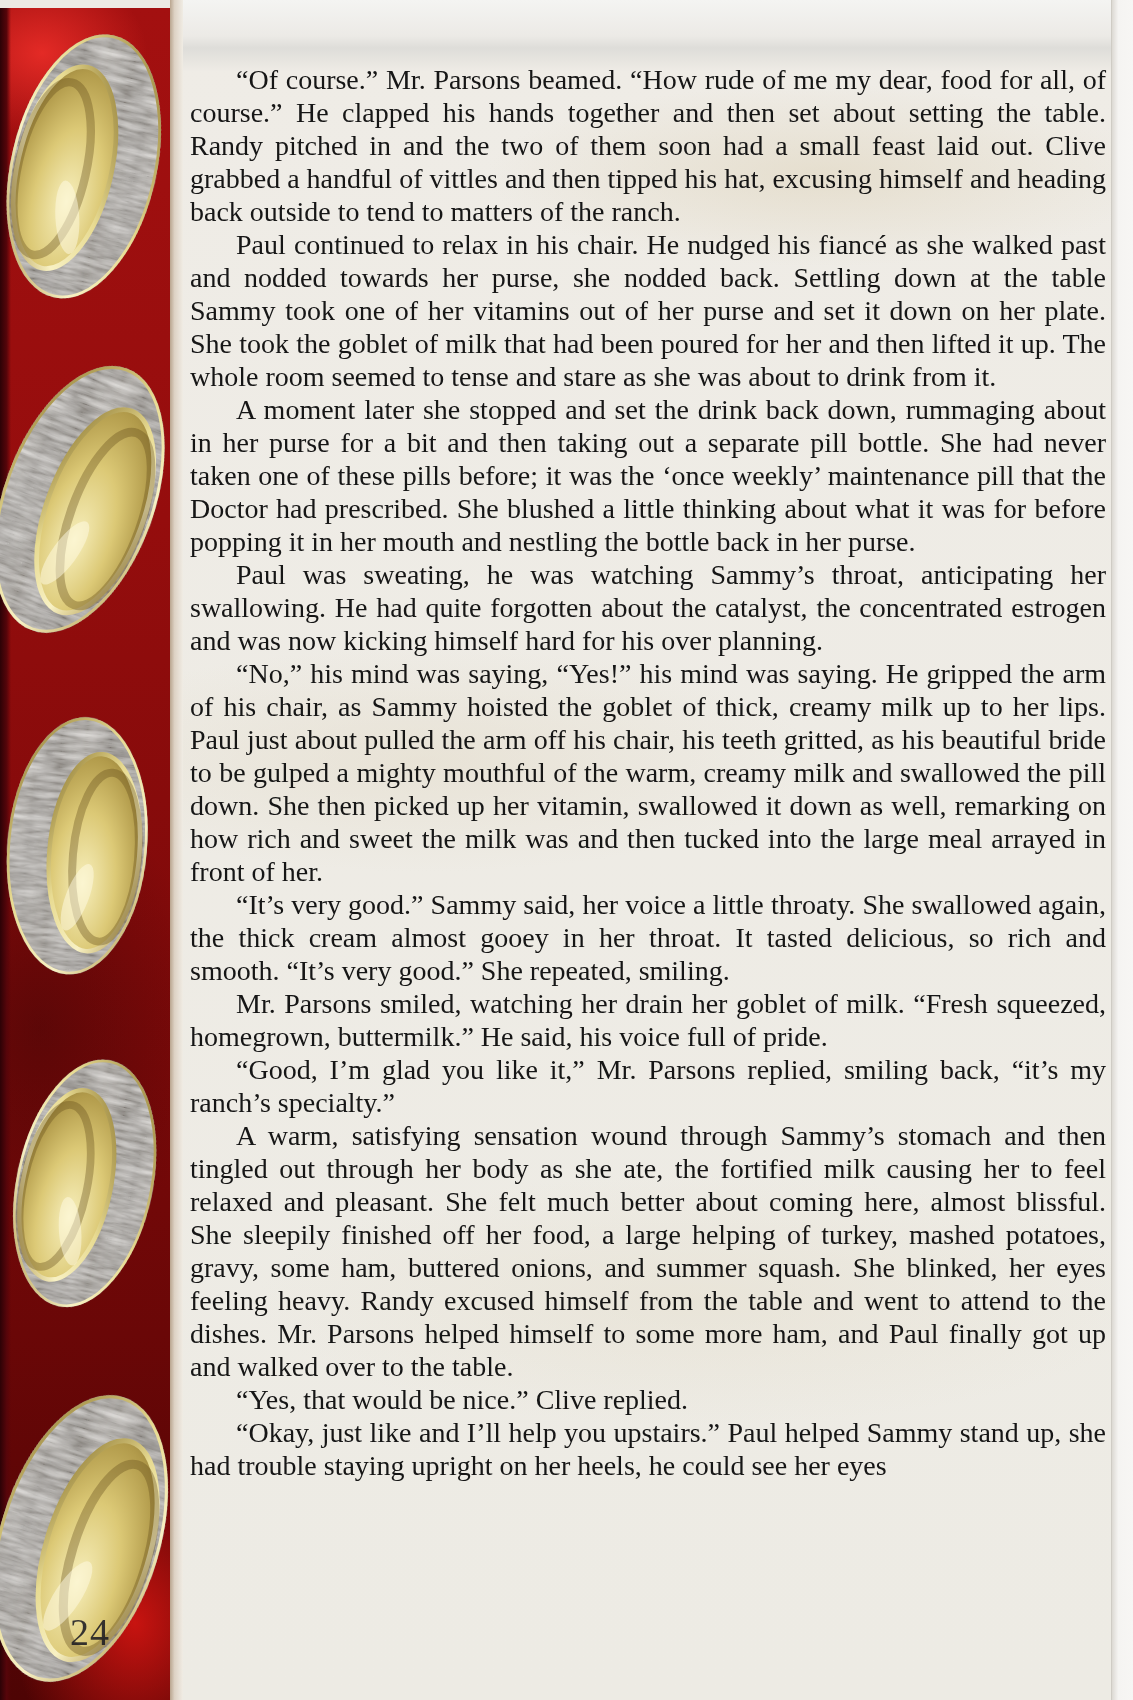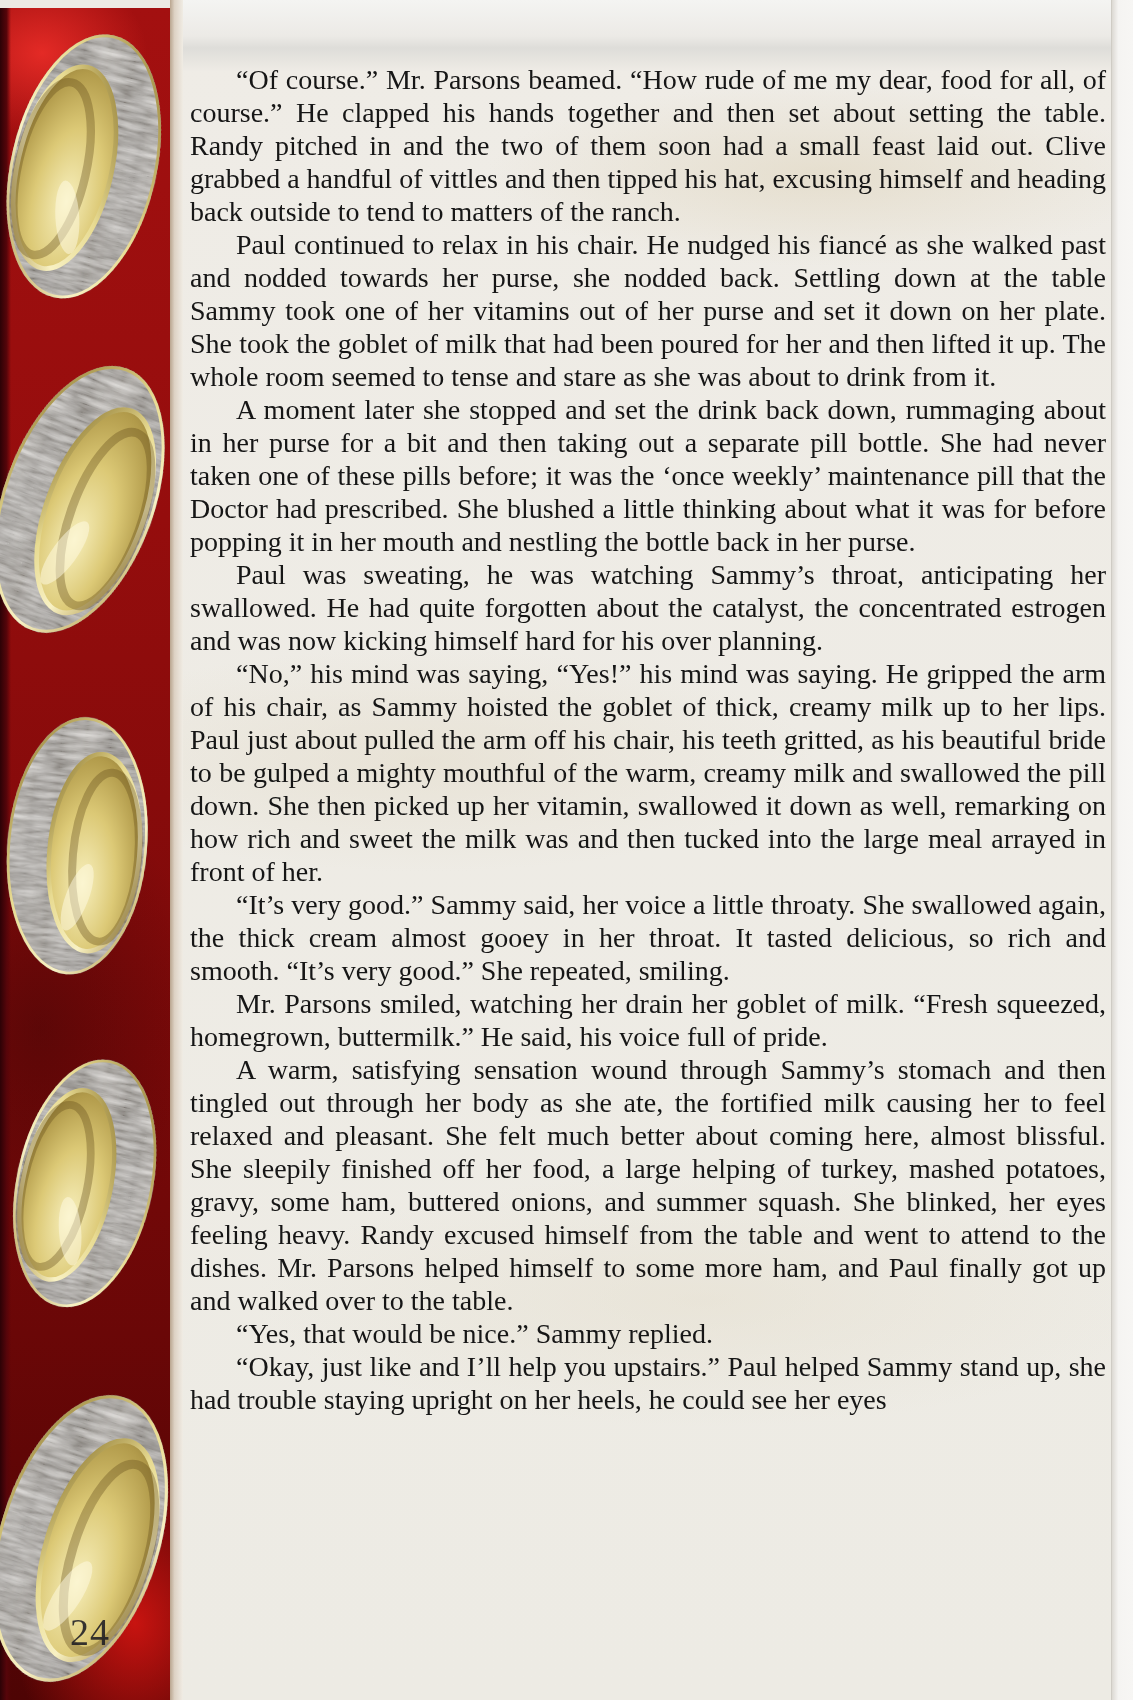--- a/index.html
+++ b/index.html
@@ -133,25 +133,26 @@
     <div class="page-number">24</div>
   </div>
 
   <div class="edge-strip"></div>
 
   <div class="main">
     <div class="story">
         <p>“Of course.” Mr. Parsons beamed. “How rude of me my dear, food for all, of course.”  He clapped his hands together and then set about setting the table.  Randy pitched in and the two of them soon had a small feast laid out.  Clive grabbed a handful of vittles and then tipped his hat, excusing himself and heading back outside to tend to matters of the ranch.</p>
         <p>Paul continued to relax in his chair.  He nudged his fiancé as she walked past and nodded towards her purse, she nodded back.  Settling down at the table Sammy took one of her vitamins out of her purse and set it down on her plate.  She took the goblet of milk that had been poured for her and then lifted it up.  The whole room seemed to tense and stare as she was about to drink from it.</p>
         <p>A moment later she stopped and set the drink back down, rummaging about in her purse for a bit and then taking out a separate pill bottle.  She had never taken one of these pills before; it was the ‘once weekly’ maintenance pill that the Doctor had prescribed.  She blushed a little thinking about what it was for before popping it in her mouth and nestling the bottle back in her purse.</p>
-        <p>Paul was sweating, he was watching Sammy’s throat, anticipating her swallowed.  He had quite forgotten about the catalyst, the concentrated estrogen and was now kicking himself hard for his over planning.</p>
+        <p>Paul was sweating, he was watching Sammy’s throat, anticipating her swallowing.  He had quite forgotten about the catalyst, the concentrated estrogen and was now kicking himself hard for his over planning.</p>
         <p>“No,” his mind was saying, “Yes!” his mind was saying.  He gripped the arm of his chair, as Sammy hoisted the goblet of thick, creamy milk up to her lips.  Paul just about pulled the arm off his chair, his teeth gritted, as his beautiful bride to be gulped a mighty mouthful of the warm, creamy milk and swallowed the pill down. She then picked up her vitamin, swallowed it down as well, remarking on how rich and sweet the milk was and then tucked into the large meal arrayed in front of her.</p>
         <p>“It’s very good.” Sammy said, her voice a little throaty.  She swallowed again, the thick cream almost gooey in her throat.  It tasted delicious, so rich and smooth.  “It’s very good.” She repeated, smiling.</p>
         <p>Mr. Parsons smiled, watching her drain her goblet of milk.  “Fresh squeezed, homegrown, buttermilk.” He said, his voice full of pride.</p>
+        <p>“Good, I’m glad you like it,” Mr. Parsons replied, smiling back, “it’s my ranch’s specialty.”</p>
         <p>A warm, satisfying sensation wound through Sammy’s stomach and then tingled out through her body as she ate, the fortified milk causing her to feel relaxed and pleasant.  She felt much better about coming here, almost blissful.  She sleepily finished off her food, a large helping of turkey, mashed potatoes, gravy, some ham, buttered onions, and summer squash.  She blinked, her eyes feeling heavy.  Randy excused himself from the table and went to attend to the dishes.  Mr. Parsons helped himself to some more ham, and Paul finally got up and walked over to the table.</p>
-        <p>“Yes, that would be nice.” Sammy replied.</p>
+        <p>“Yes, that would be nice.” Clive replied.</p>
         <p>“Okay, just like and I’ll help you upstairs.”  Paul helped Sammy stand up, she had trouble staying upright on her heels, he could see her eyes</p>
       </div>
   </div>
 
   <div class="right-strip"></div>
 
 </div>
 
 </body></html>

